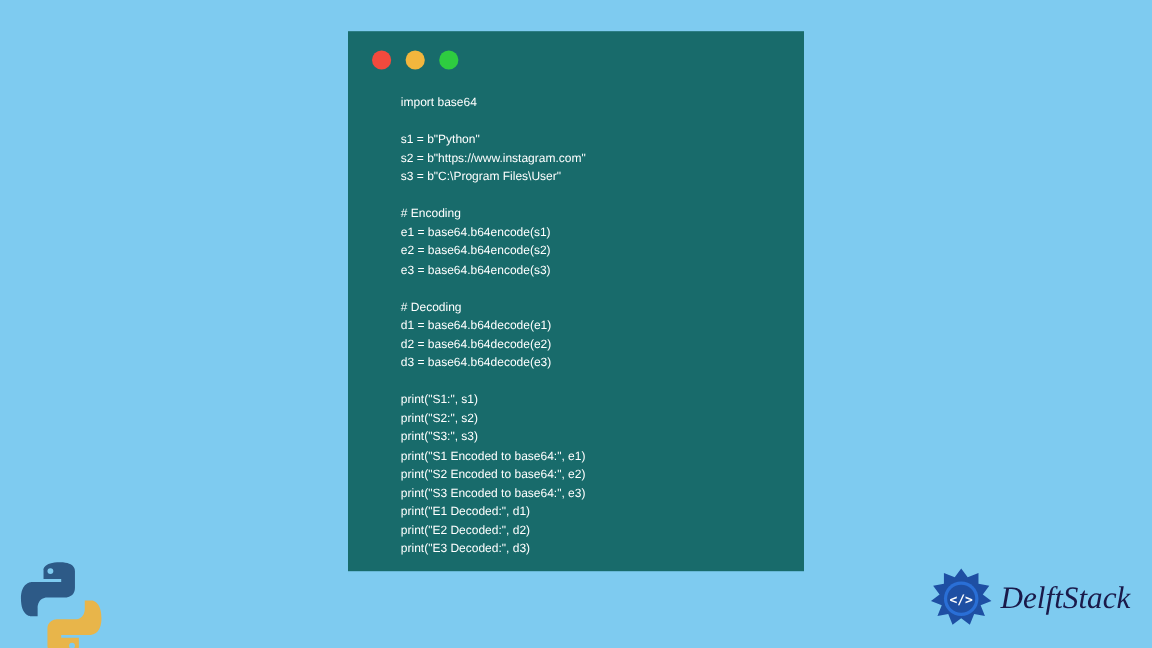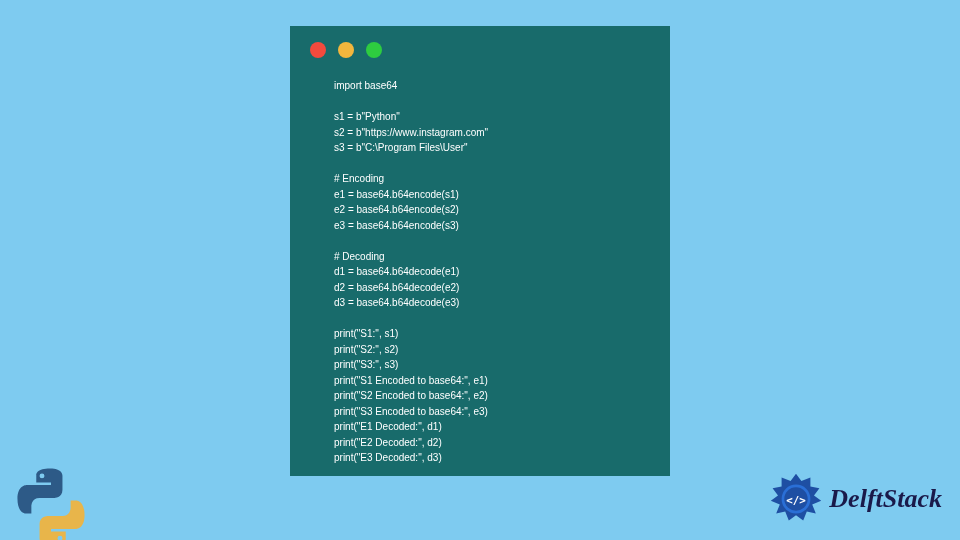--- a/index.html
+++ b/index.html
@@ -53,21 +53,21 @@
     right: 18px;
     bottom: 14px;
     display: flex;
     align-items: center;
     gap: 6px;
   }
   .delft-text {
     font-size: 26px;
     color: #1a1a4a;
     font-style: italic;
-    font-weight: 700;
+    font-weight: 400;
     font-family: Georgia, 'Times New Roman', serif;
   }
   .delft-badge {
     width: 54px;
     height: 54px;
   }
 </style>
 </head>
 <body>
 

